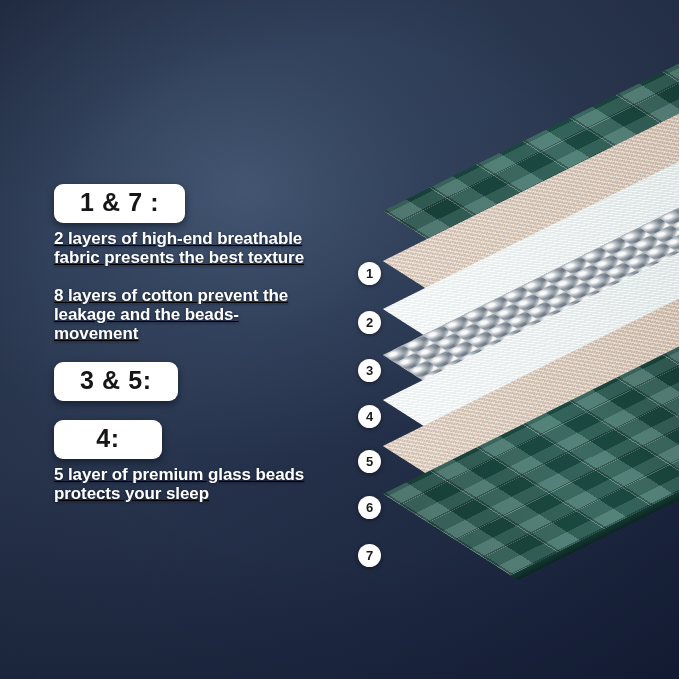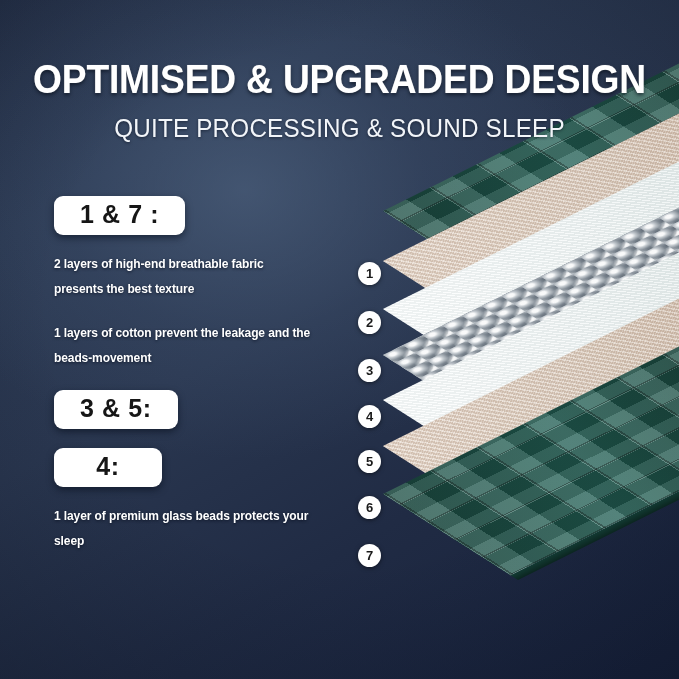--- a/index.html
+++ b/index.html
@@ -57,23 +57,24 @@
     font-weight: 400;
     letter-spacing: 0.2px;
     transform: scaleX(0.97);
     text-shadow: 0 1px 3px rgba(5,10,22,0.55);
   }
 
   
   .notes {
     position: absolute;
     left: 54px;
-    top: 196px;
+    top: 184px;
     width: 268px;
     z-index: 40;
+    text-decoration: underline;
   }
   .note { position: relative; }
   .note-1 { margin-top: 0; }
   .note-2 { margin-top: 19px; }
   .note-3 { margin-top: 19px; }
   .note-4 { margin-top: 19px; }
 
   .pill {
     display: inline-block;
     background: #ffffff;
@@ -85,24 +86,24 @@
   }
   .pill-text {
     color: #161616;
     font-size: 25px;
     line-height: 31px;
     font-weight: 700;
     letter-spacing: 0.6px;
     white-space: nowrap;
   }
   .note-desc {
-    margin-top: 17px;
+    margin-top: 6px;
     color: #ffffff;
-    font-size: 12px;
-    line-height: 25px;
+    font-size: 17px;
+    line-height: 19px;
     font-weight: 700;
     letter-spacing: -0.1px;
     text-shadow: 0 1px 3px rgba(6,12,26,0.7);
     max-width: 260px;
   }
 
   
   .stack {
     position: absolute;
     left: 0; top: 0;
@@ -184,49 +185,45 @@
     text-align: center;
     z-index: 60;
     box-shadow: 0 1px 4px rgba(0,0,0,0.5);
   }
 </style>
 </head>
 <body>
 
 <div id="poster">
 
-  <div class="header">
-    <h1 class="title">OPTIMISED &amp; UPGRADED DESIGN</h1>
-    <h2 class="subtitle">QUITE PROCESSING &amp; SOUND SLEEP</h2>
-  </div>
 
   <div class="notes">
 
     <div class="note note-1">
       <div class="pill">
         <span class="pill-text">1 &amp; 7 :</span>
       </div>
       <div class="note-desc">2 layers of high-end breathable fabric presents the best texture</div>
     </div>
 
     <div class="note note-2">
-      <div class="note-desc">1 layers of cotton prevent the leakage and the beads-movement</div>
+      <div class="note-desc">8 layers of cotton prevent the leakage and the beads-movement</div>
     </div>
 
     <div class="note note-3">
       <div class="pill">
         <span class="pill-text">3 &amp; 5:</span>
       </div>
     </div>
 
     <div class="note note-4">
       <div class="pill">
         <span class="pill-text">4:</span>
       </div>
-      <div class="note-desc">1 layer of premium glass beads protects your sleep</div>
+      <div class="note-desc">5 layer of premium glass beads protects your sleep</div>
     </div>
 
   </div>
 
   <div class="stack">
 
     <div class="sheet mat-green" style="left: 383px; top: 211px;">
       <div class="top"></div>
       <div class="edge"></div>
     </div>

